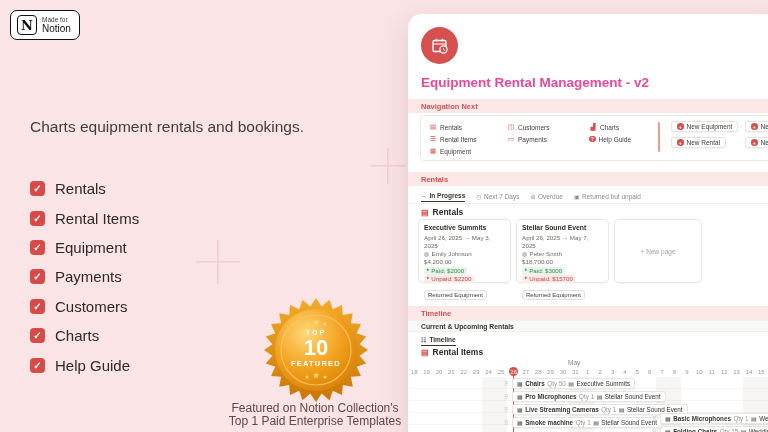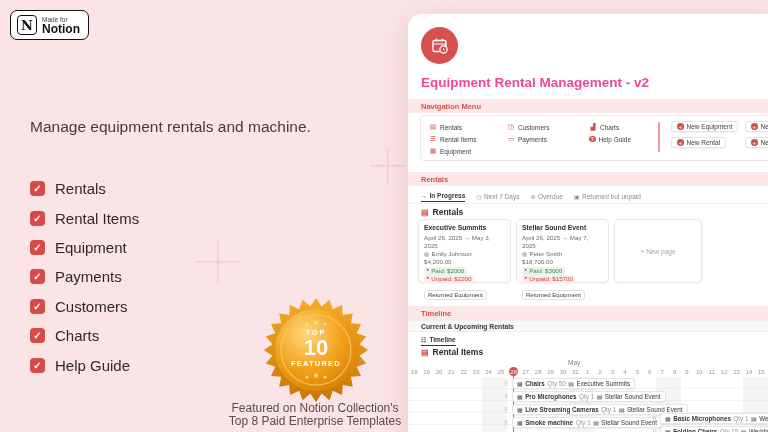--- a/index.html
+++ b/index.html
@@ -8,21 +8,21 @@
          -webkit-font-smoothing:antialiased;}
   .stage *{box-sizing:border-box;}
 
   
   .mfn-badge{position:absolute;left:10px;top:10px;display:flex;align-items:center;gap:5px;
              background:#fff;border:1.5px solid #121212;border-radius:7px;padding:4px 8px 4px 6px;}
   .mfn-logo{width:20px;height:20px;border:1.6px solid #121212;border-radius:4px;display:flex;
             align-items:center;justify-content:center;font-family:"DejaVu Serif",serif;
             font-weight:bold;font-size:13px;color:#121212;background:#fff;}
   .mfn-made{font-size:6.5px;color:#3a3a3a;line-height:7px;}
-  .mfn-notion{font-size:12px;font-weight:bold;color:#121212;line-height:12px;}
+  .mfn-notion{font-size:10px;font-weight:normal;color:#121212;line-height:12px;}
 
   .hero-title{position:absolute;left:30px;top:89px;font-size:20.5px;font-weight:800;
               letter-spacing:.3px;color:#2a1c1f;}
   .hero-sub{position:absolute;left:30px;top:116px;font-size:15.5px;color:#433c3b;line-height:22px;}
 
   .features{position:absolute;left:30px;top:174px;list-style:none;margin:0;padding:0;}
   .features li{display:flex;align-items:center;gap:10px;height:29.4px;}
   .chk{width:15px;height:15px;border-radius:4px;background:#d64b48;color:#fff;display:flex;
        align-items:center;justify-content:center;font-size:10px;font-weight:bold;flex:0 0 15px;}
   .feat-label{font-size:15px;color:#30272a;font-weight:500;}
@@ -125,21 +125,21 @@
 
   <div class="mfn-badge">
     <span class="mfn-logo">N</span>
     <span>
       <div class="mfn-made">Made for</div>
       <div class="mfn-notion">Notion</div>
     </span>
   </div>
 
   <div class="hero-sub">
-    <div>Manage equipment rentals and machine.</div>
+    <div>Charts equipment rentals and bookings.</div>
   </div>
 
   <ul class="features">
     <li>
         <span class="chk">✓</span>
         <span class="feat-label">Rentals</span>
       </li>
     <li>
         <span class="chk">✓</span>
         <span class="feat-label">Rental Items</span>
@@ -197,39 +197,39 @@
       <div class="medal-feat">FEATURED</div>
       <div class="stars">
         <span class="s-sm">★</span>
         <span class="s-lg">★</span>
         <span class="s-sm">★</span>
       </div>
     </div>
   </div>
   <div class="medal-caption">
     <div>Featured on Notion Collection's</div>
-    <div>Top 8 Paid Enterprise Templates</div>
+    <div>Top 1 Paid Enterprise Templates</div>
   </div>
 
   <div class="card">
 
     <div class="page-icon">
       <svg width="20" height="20" viewBox="0 0 20 20">
         <rect x="3" y="4.5" width="13" height="11" rx="1.5" fill="none" stroke="#fff" stroke-width="1.4"></rect>
         <line x1="3" y1="8" x2="16" y2="8" stroke="#fff" stroke-width="1.2"></line>
         <line x1="6.5" y1="2.8" x2="6.5" y2="5.6" stroke="#fff" stroke-width="1.4"></line>
         <line x1="12.5" y1="2.8" x2="12.5" y2="5.6" stroke="#fff" stroke-width="1.4"></line>
         <circle cx="13.5" cy="13.5" r="3.6" fill="#d65050" stroke="#fff" stroke-width="1.2"></circle>
         <polyline points="13.5,12 13.5,13.7 14.8,14.4" fill="none" stroke="#fff" stroke-width="1"></polyline>
       </svg>
     </div>
     <div class="page-title">Equipment Rental Management - v2</div>
 
     <div class="sec-bar" style="top:85px;">
-      <span>Navigation Menu</span>
+      <span>Navigation Next</span>
     </div>
     <div class="nav-box">
       <div class="nav-col" style="left:8px;">
         <div class="nav-item">
             <span class="nicon">▤</span>
             <span>Rentals</span>
           </div>
         <div class="nav-item">
             <span class="nicon">☰</span>
             <span>Rental Items</span>

